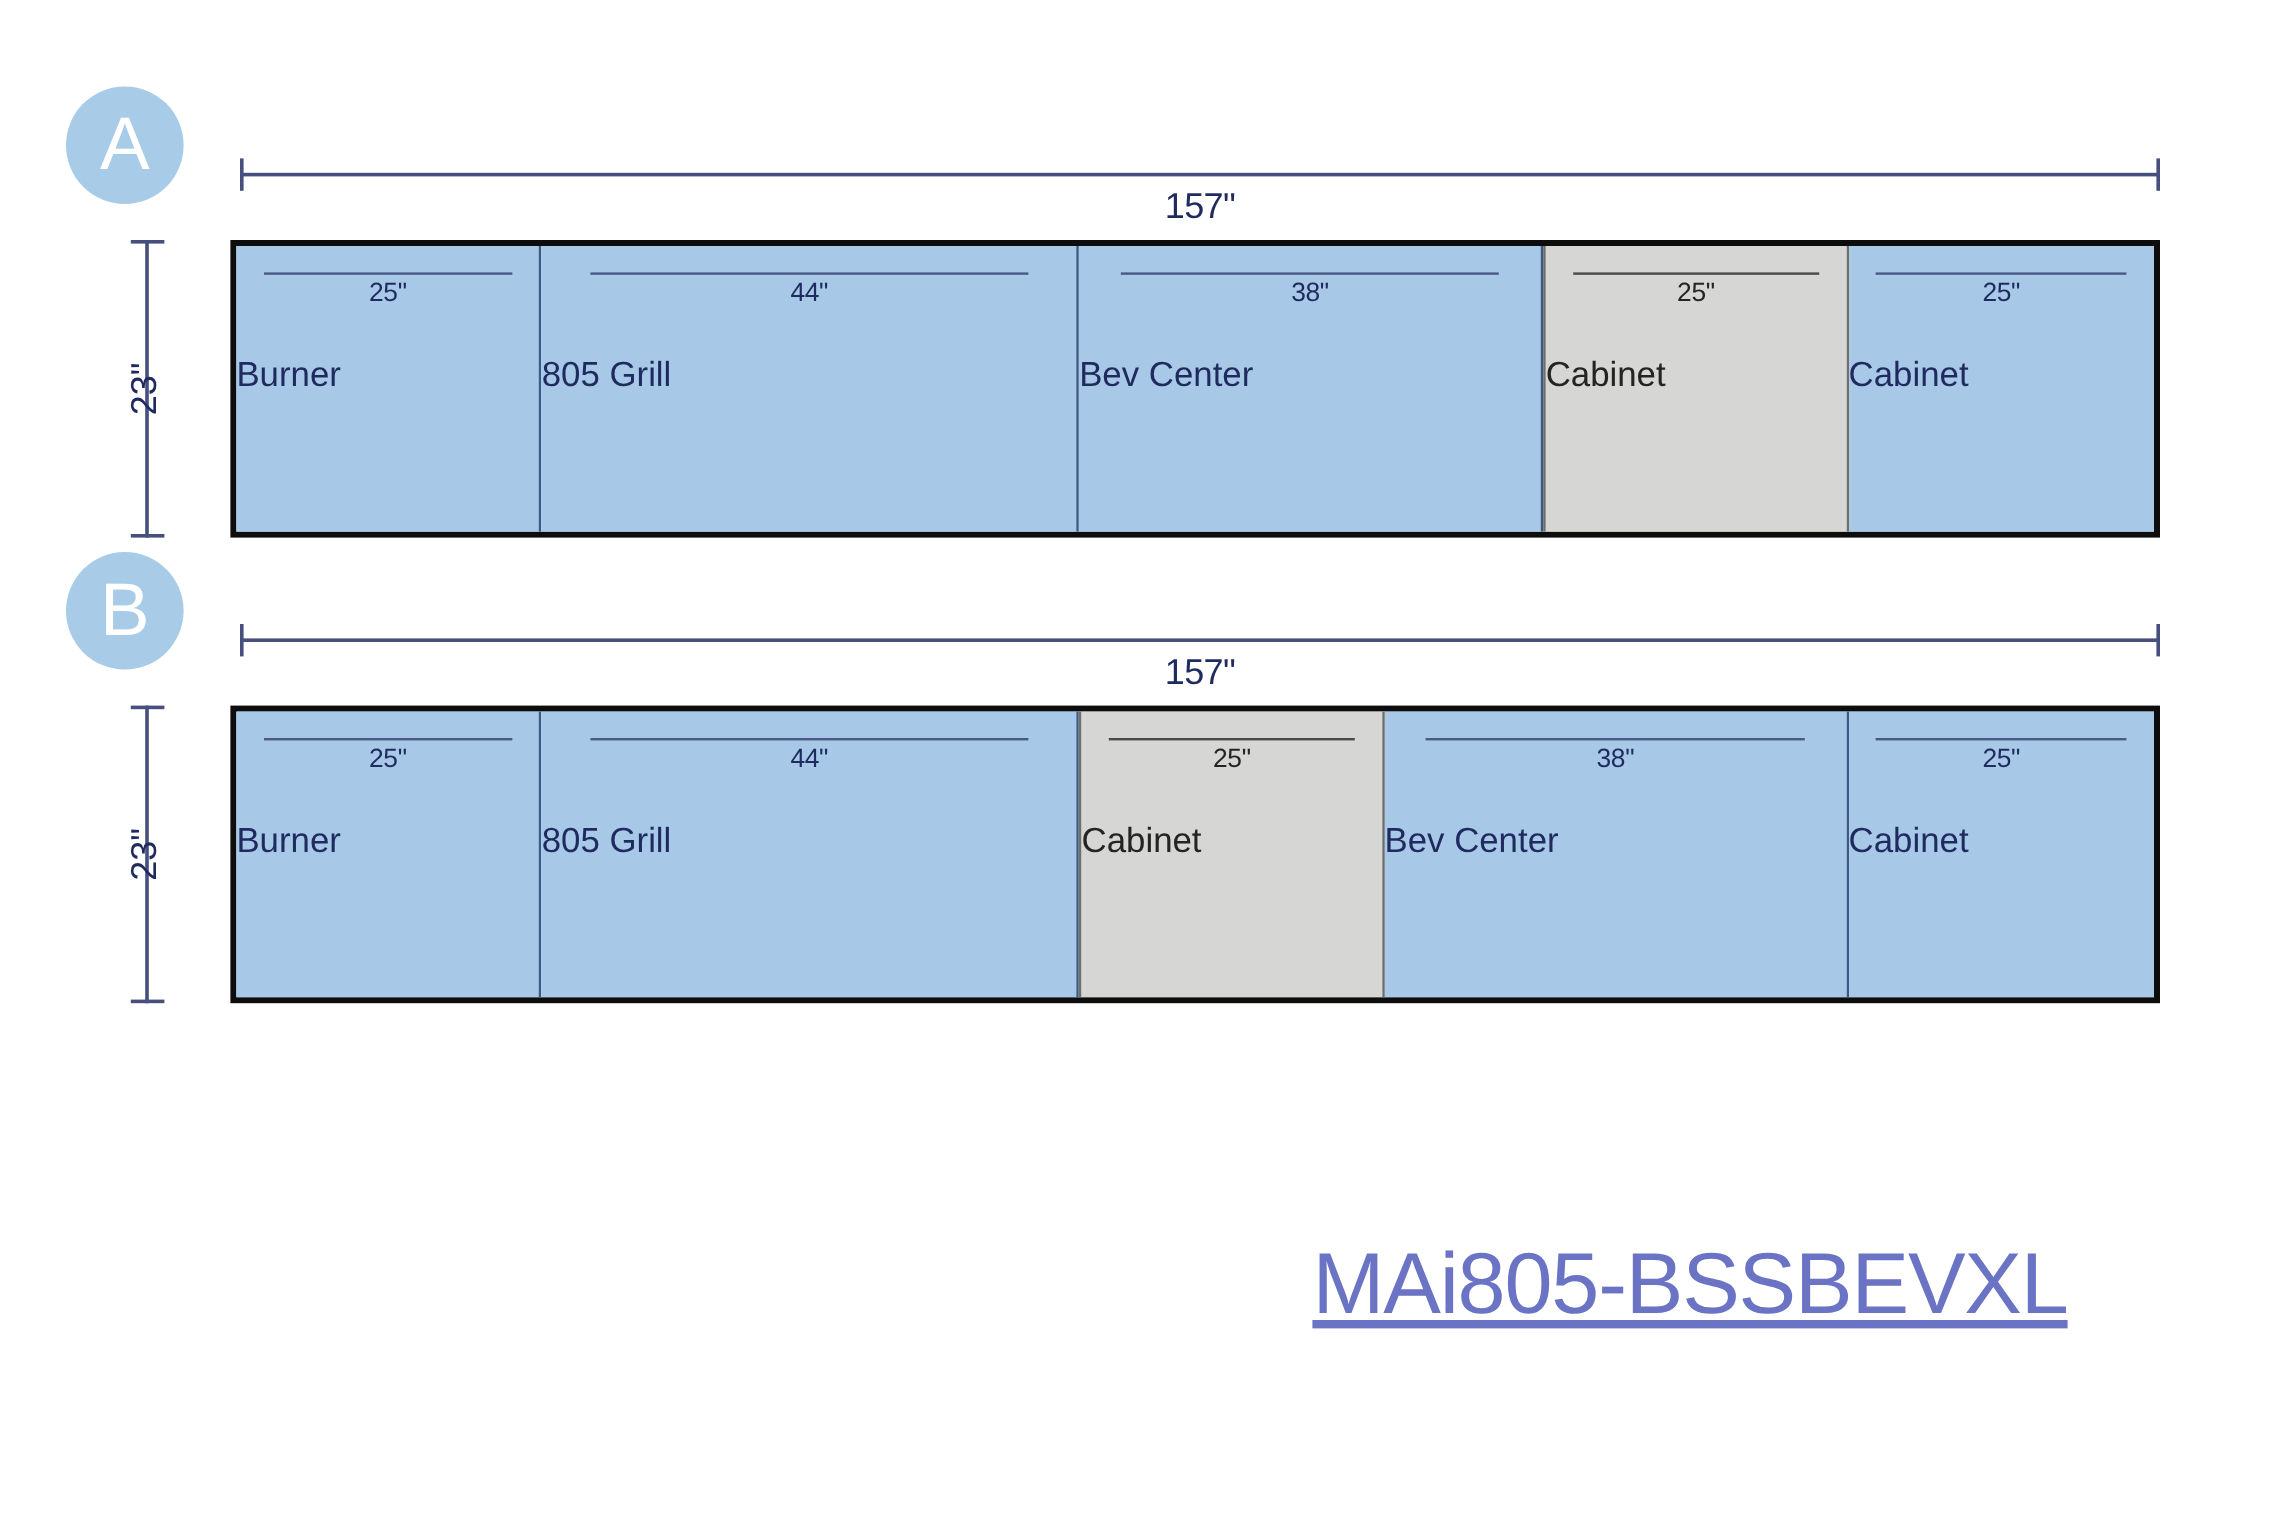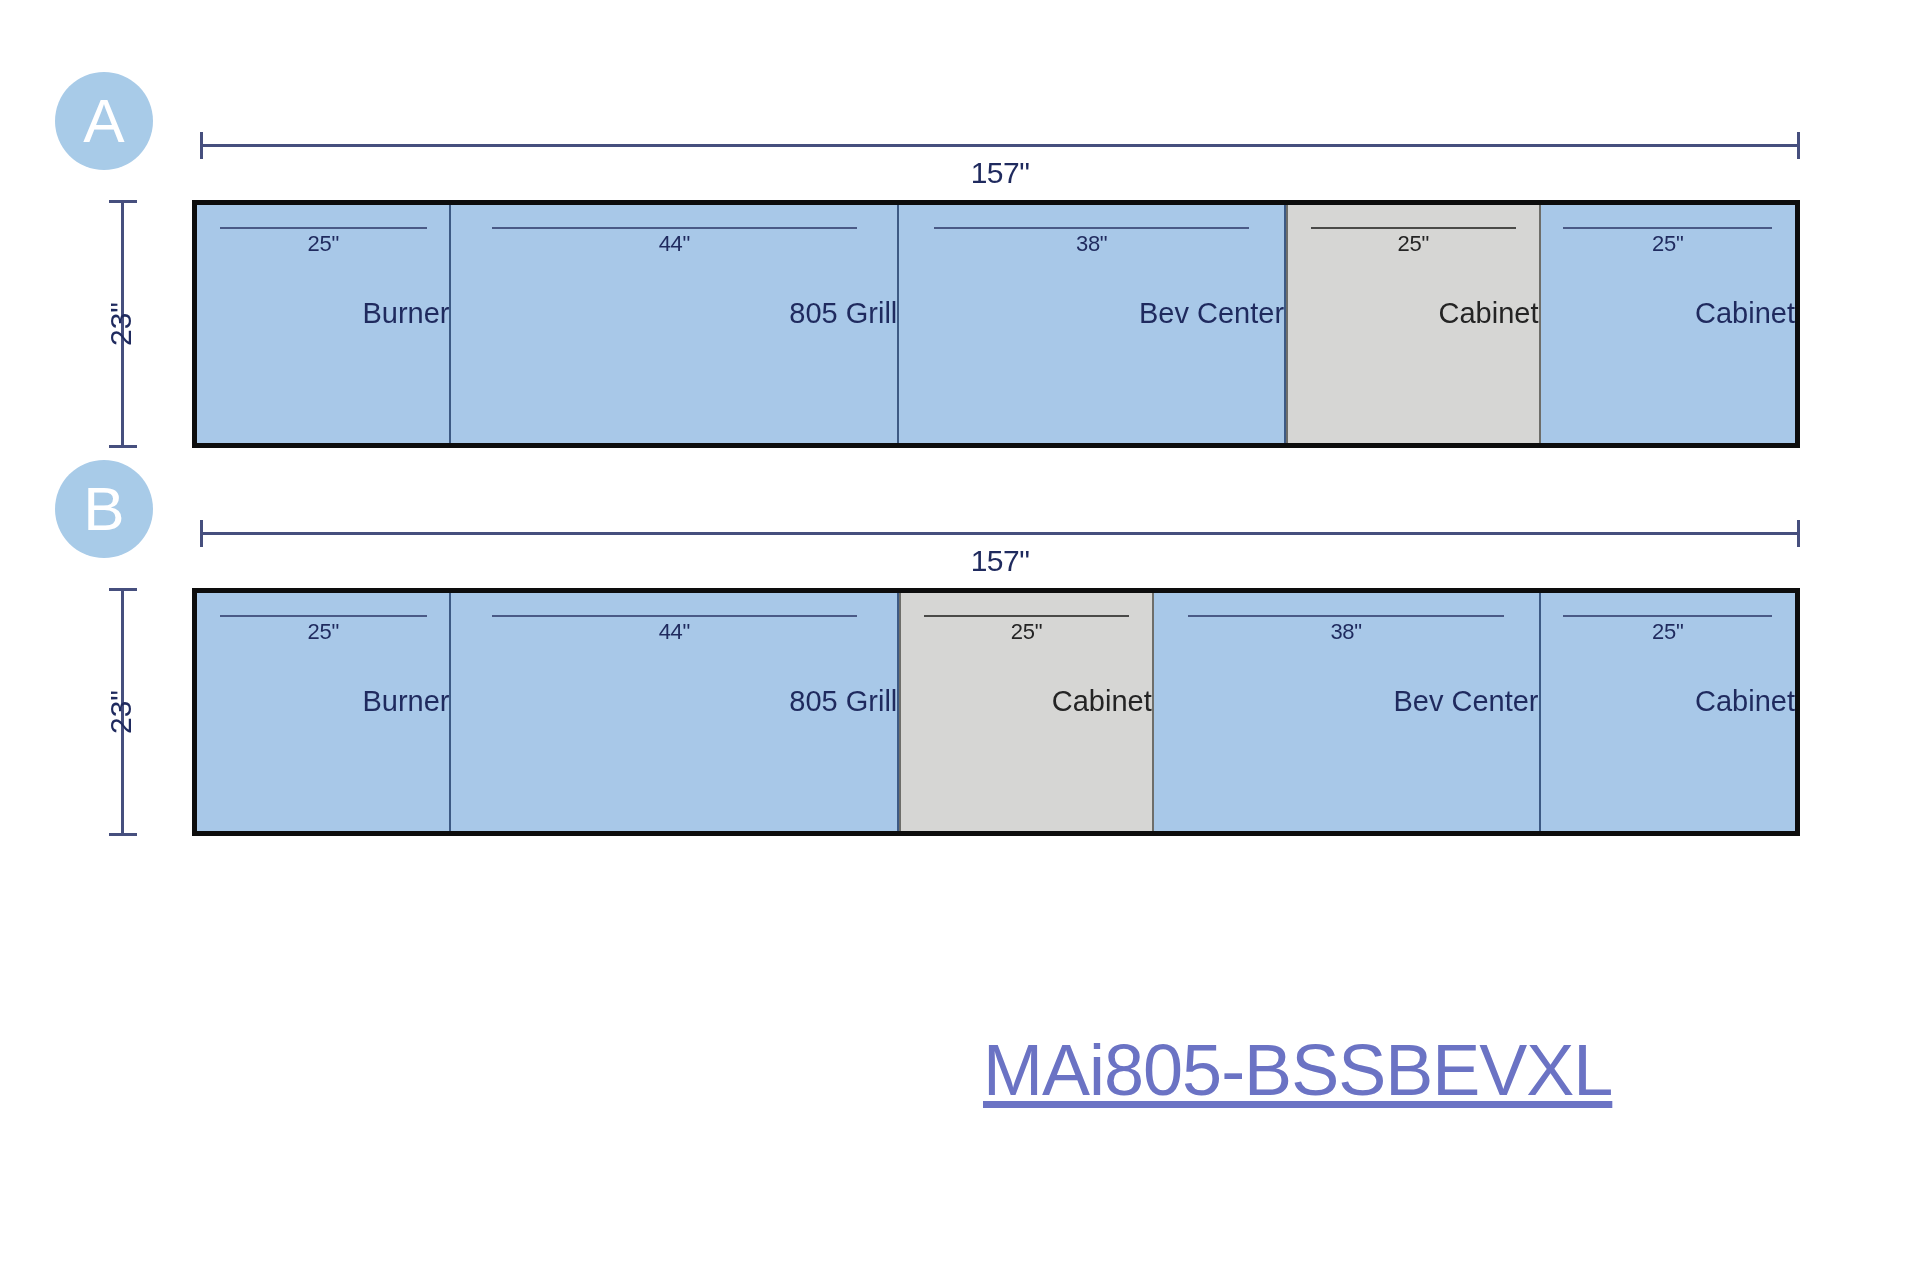--- a/index.html
+++ b/index.html
@@ -165,34 +165,34 @@
     font-family: "Liberation Sans", sans-serif;
     letter-spacing: -0.3px;
   }
   .segment.gray .seg-dim { color: #242424; }
 
   .seg-label {
     position: absolute;
     left: 0;
     right: 0;
     top: 92px;
-    text-align: right;
+    text-align: left;
     font-size: 29px;
     color: #1f2a5e;
     font-family: "Liberation Sans", sans-serif;
     white-space: nowrap;
   }
   .segment.gray .seg-label { color: #242424; }
 
   
   .links {
     position: absolute;
     right: 185px;
     top: 1022px;
-    text-align: left;
+    text-align: right;
     width: 740px;
   }
   .product-link {
     display: block;
     color: #6b73c4;
     text-decoration: underline;
     text-underline-offset: 6px;
     font-size: 72px;
     line-height: 1.34;
     font-family: "Liberation Sans", sans-serif;

